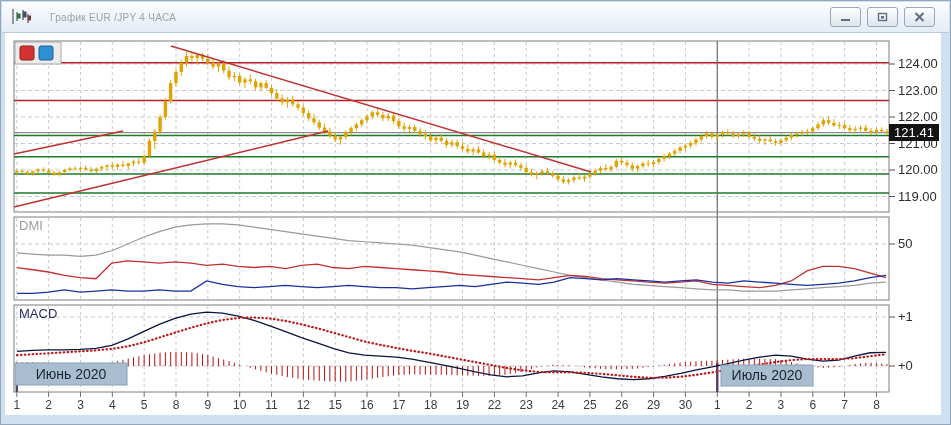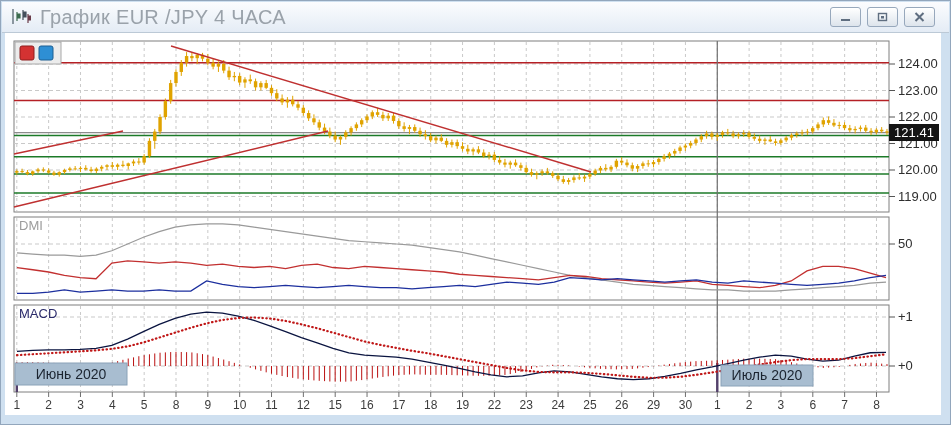--- a/index.html
+++ b/index.html
@@ -1,19 +1,19 @@
 <!DOCTYPE html>
 <html><head>
 <meta charset="utf-8">
 <style>
   html,body{margin:0;padding:0;background:#e8eef5;font-family:"Liberation Sans",sans-serif;}
   .win{position:relative;width:951px;height:425px;background:#cfe0f0;border:1px solid #92a6bc;box-sizing:border-box;overflow:hidden;}
   .titlebar{position:absolute;left:1px;top:1px;right:1px;height:30px;background:linear-gradient(#fbfcfe,#e4ecf5);border-bottom:1px solid #bcc9d6;display:flex;align-items:center;z-index:5;}
   .app-icon{margin-left:9px;width:20px;height:18px;display:inline-block;}
-  .title-text{margin-left:9px;font-size:20px;color:#9aa2aa;letter-spacing:.3px;}
+  .title-text{margin-left:19px;font-size:10px;color:#9aa2aa;letter-spacing:.3px;}
   .winbtns{margin-left:auto;display:flex;margin-right:14px;}
   .wbtn{width:29px;height:18px;border:1px solid #97a8bc;border-radius:3px;background:linear-gradient(#ffffff,#dde4ec);box-shadow:inset 0 1px 0 #fff;display:flex;align-items:center;justify-content:center;margin-left:6px;cursor:default;}
   svg text{font-family:"Liberation Sans",sans-serif;}
 </style>
 </head>
 <body>
 
 <div class="win">
   <div class="titlebar">
     <span class="app-icon">

